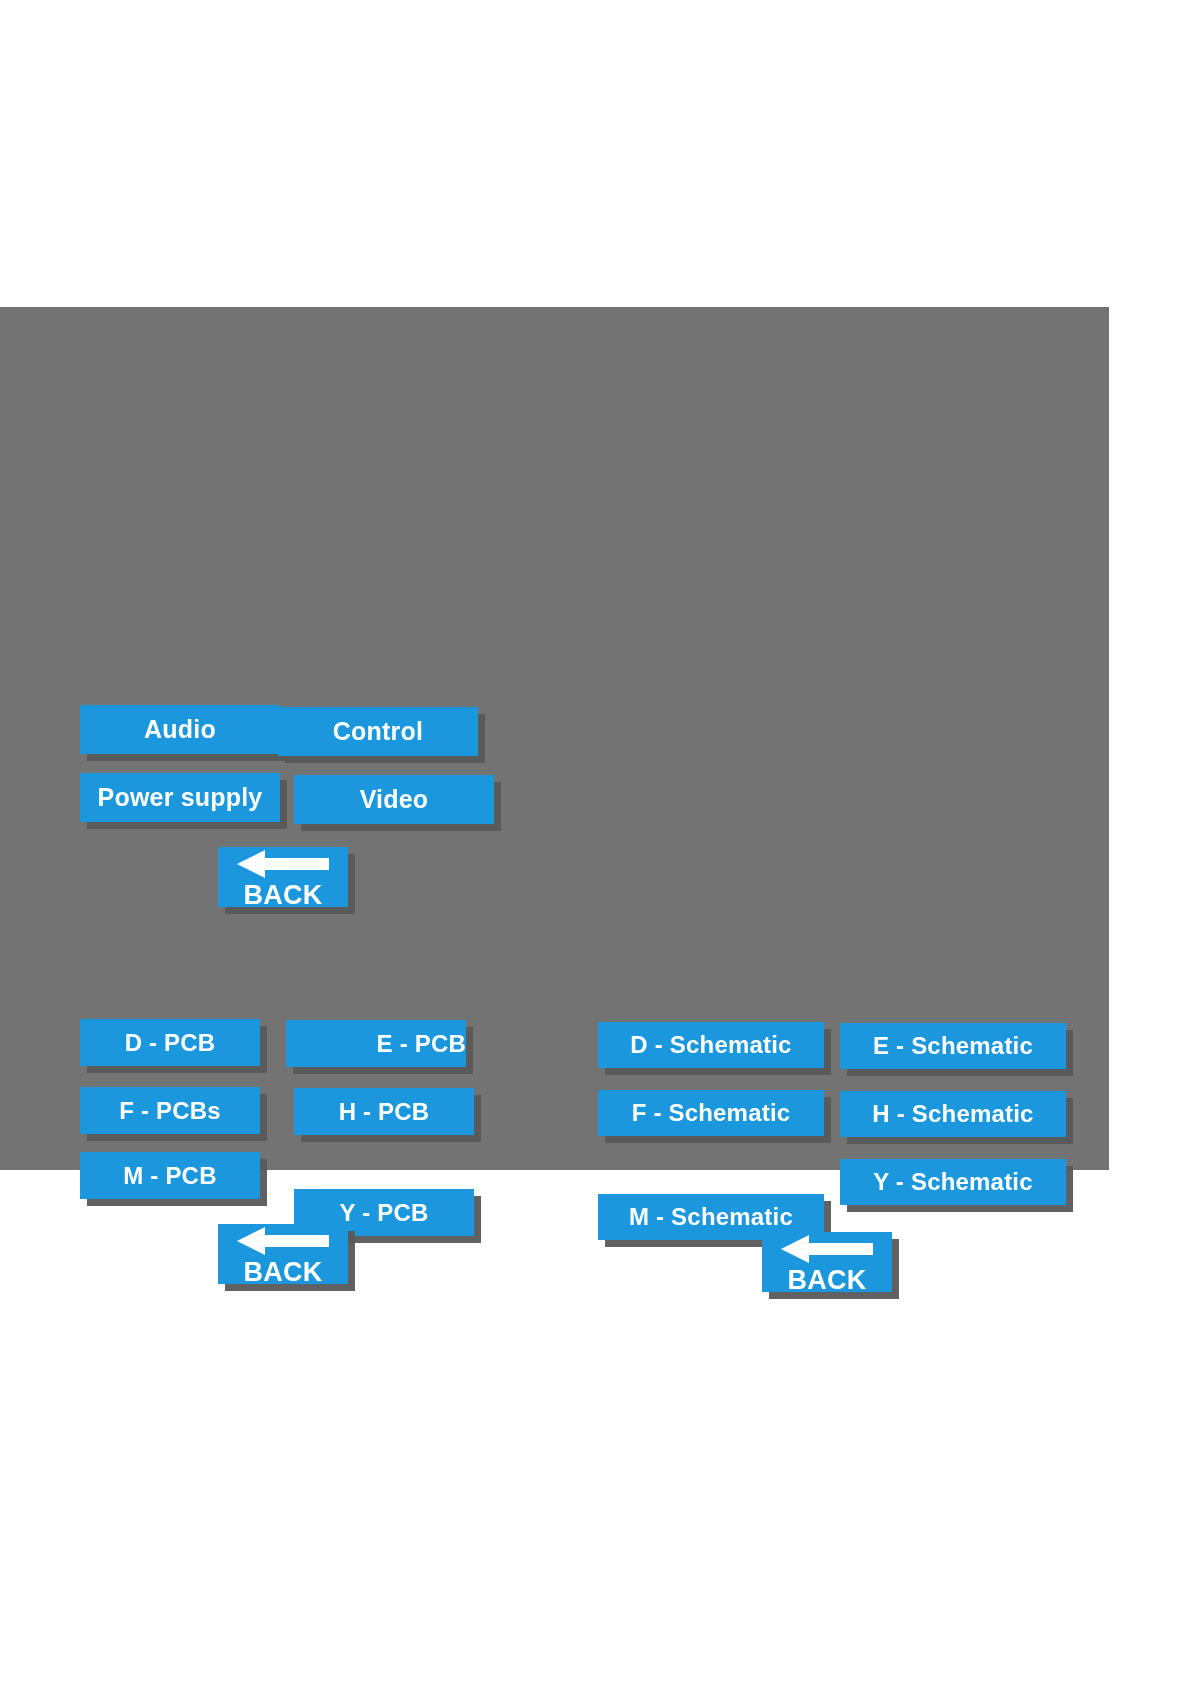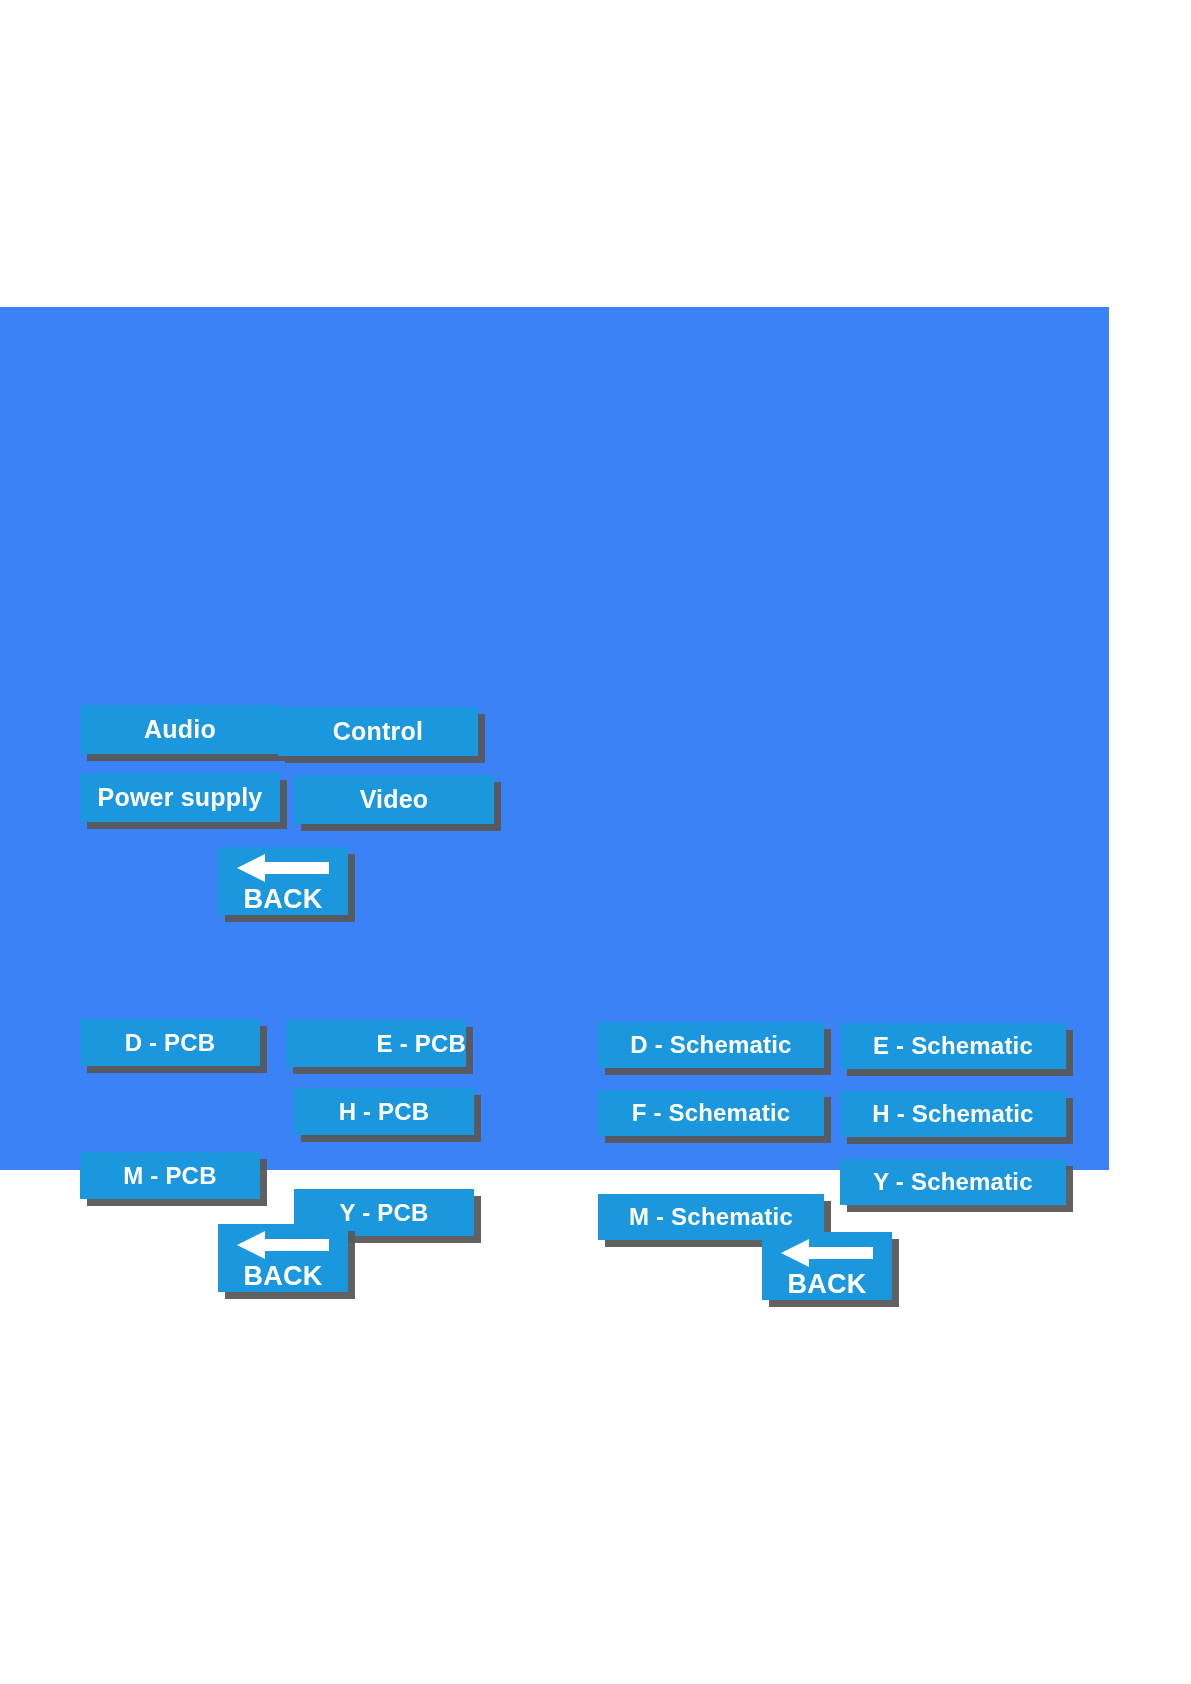--- a/index.html
+++ b/index.html
@@ -15,21 +15,21 @@
     overflow: hidden;
   }
 
   
   #panel {
     position: absolute;
     left: 0px;
     top: 307px;
     width: 1109px;
     height: 863px;
-    background: #3b82f6;
+    background: #737373;
   }
 
   
   .btn {
     position: absolute;
     background: #1b97de;
     color: #ffffff;
     font-weight: bold;
     display: flex;
     align-items: center;
@@ -58,21 +58,21 @@
   
   .btn-schem {
     width: 226px;
     height: 46px;
     font-size: 24px;
   }
 
   
   .btn-back {
     width: 130px;
-    height: 68px;
+    height: 60px;
     flex-direction: column;
     justify-content: center;
     gap: 2px;
     font-size: 27px;
     padding-top: 4px;
   }
   .btn-back .back-label {
     line-height: 1;
     margin-top: 2px;
     font-size: 27px;
@@ -138,20 +138,23 @@
   </div>
 
   <div class="btn btn-pcb" id="btn-d-pcb">
     <span>D - PCB</span>
   </div>
 
   <div class="btn btn-pcb" id="btn-e-pcb">
     <span>E - PCB</span>
   </div>
 
+  <div class="btn btn-pcb" id="btn-f-pcb">
+    <span>F - PCBs</span>
+  </div>
 
   <div class="btn btn-pcb" id="btn-h-pcb">
     <span>H - PCB</span>
   </div>
 
   <div class="btn btn-pcb" id="btn-m-pcb">
     <span>M - PCB</span>
   </div>
 
   <div class="btn btn-pcb" id="btn-y-pcb">

